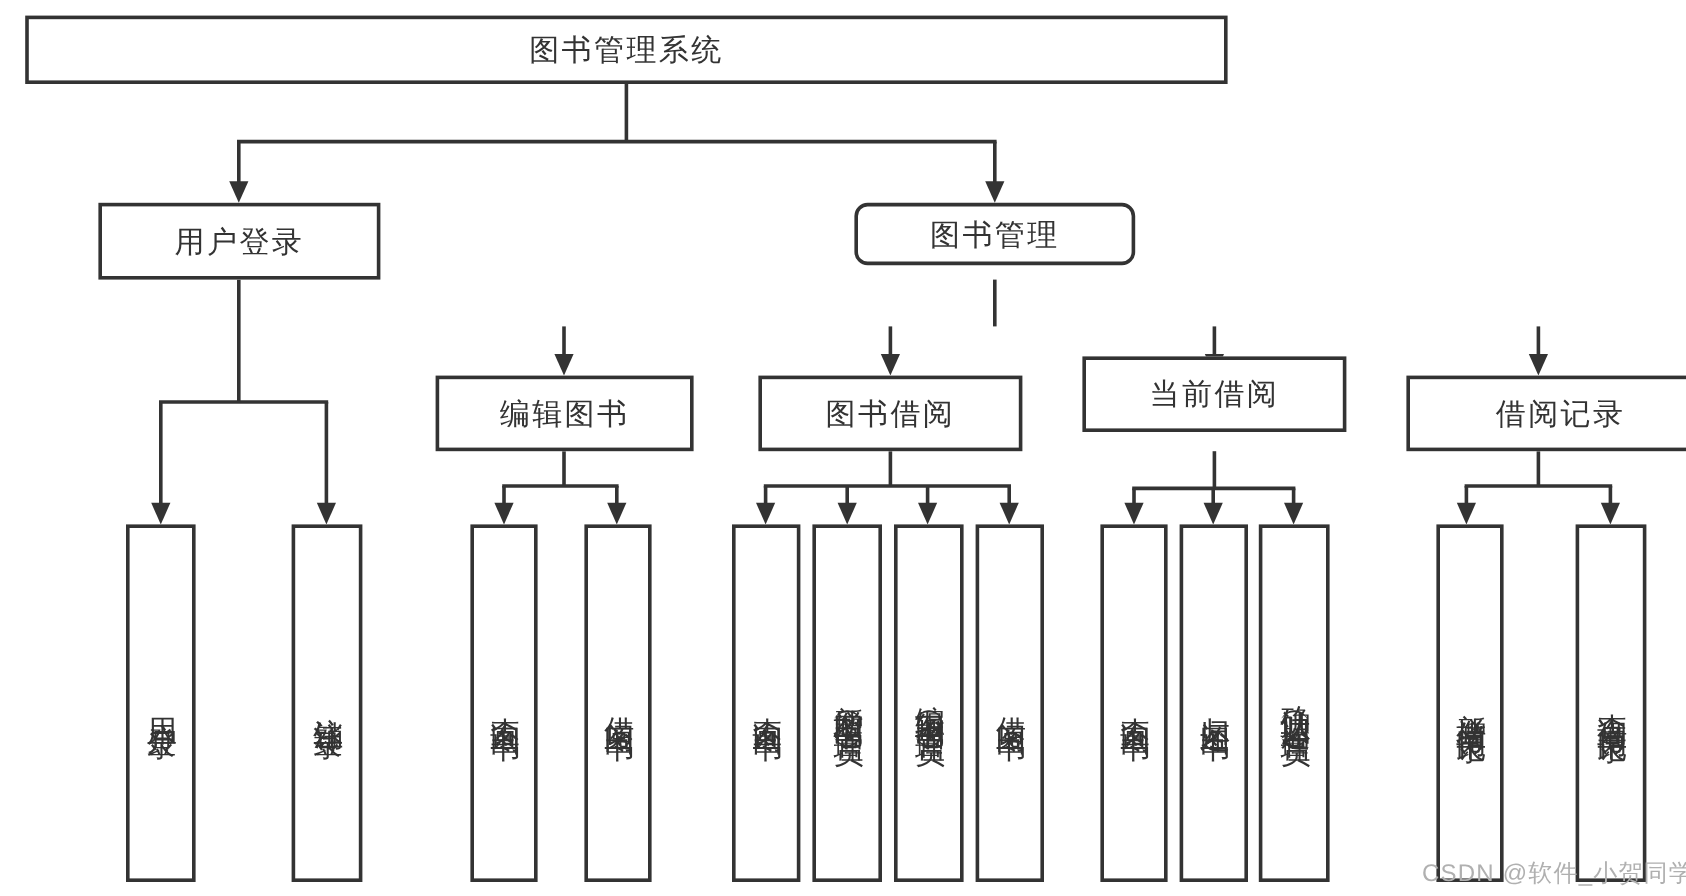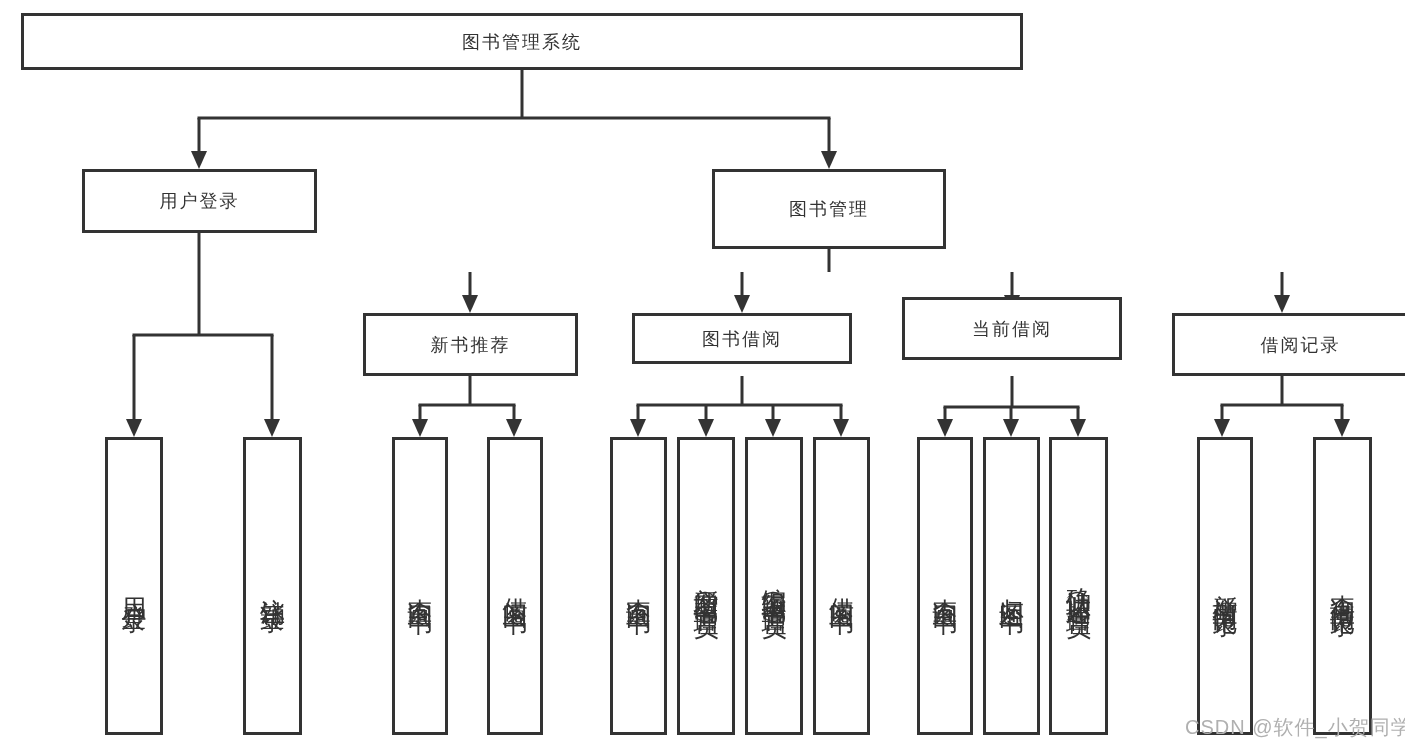--- a/index.html
+++ b/index.html
@@ -6,21 +6,21 @@
     --line:#333333; --text:#333333; --wm:#b0b0b0; --bg:#ffffff; --border:#333333;
   }
   html,body{margin:0;padding:0;background:var(--bg);}
   #stage{
     position:relative; width:1405px; height:747px; background:var(--bg);
     font-family:"Liberation Sans", sans-serif; color:var(--text); overflow:hidden;
   }
   .box{
     position:absolute; box-sizing:border-box; border:3px solid var(--border);
     background:#fff; display:flex; align-items:center; justify-content:center;
-    font-size:18px; color:var(--text); letter-spacing:2px; white-space:nowrap; z-index:2;
+    font-size:25px; color:var(--text); letter-spacing:2px; white-space:nowrap; z-index:2;
   }
   .vbox{
     writing-mode:vertical-rl; text-orientation:mixed;
     font-size:25px; letter-spacing:4px; line-height:1; white-space:normal;
   }
   #connectors{position:absolute; left:0; top:0; z-index:1; pointer-events:none;}
   #watermark{
     position:absolute; left:1185px; top:714px; font-size:20px; color:var(--wm);
     letter-spacing:1px; z-index:3; white-space:nowrap;
   }
@@ -81,24 +81,24 @@
       <line x1="1220.5" y1="405" x2="1343.5" y2="405" stroke="#333333" stroke-width="3"></line>
       <line x1="1222" y1="405" x2="1222" y2="421" stroke="#333333" stroke-width="3"></line>
       <polygon points="1214,419 1230,419 1222,437" fill="#333333"></polygon>
       <line x1="1342" y1="405" x2="1342" y2="421" stroke="#333333" stroke-width="3"></line>
       <polygon points="1334,419 1350,419 1342,437" fill="#333333"></polygon>
     </svg>
 
   <div class="box" style="left:21px;top:13px;width:1002px;height:57px;">图书管理系统</div>
 
   <div class="box" style="left:82px;top:169px;width:235px;height:64px;">用户登录</div>
-  <div class="box" style="left:712px;top:169px;width:234px;height:80px;">图书管理</div>
+  <div class="box" style="left:712px;top:169px;width:234px;height:52px;border-radius:11px;">图书管理</div>
 
-  <div class="box" style="left:363px;top:313px;width:215px;height:63px;">新书推荐</div>
-  <div class="box" style="left:632px;top:313px;width:220px;height:51px;">图书借阅</div>
+  <div class="box" style="left:363px;top:313px;width:215px;height:63px;">编辑图书</div>
+  <div class="box" style="left:632px;top:313px;width:220px;height:63px;">图书借阅</div>
   <div class="box" style="left:902px;top:297px;width:220px;height:63px;">当前借阅</div>
   <div class="box" style="left:1172px;top:313px;width:257px;height:63px;">借阅记录</div>
 
   <div class="box vbox" style="left:105px;top:437px;width:58px;height:298px;">用户登录</div>
   <div class="box vbox" style="left:243px;top:437px;width:59px;height:298px;">注销登录</div>
 
   <div class="box vbox" style="left:392px;top:437px;width:56px;height:298px;">查询图书</div>
   <div class="box vbox" style="left:487px;top:437px;width:56px;height:298px;">借阅图书</div>
 
   <div class="box vbox" style="left:610px;top:437px;width:57px;height:298px;">查询图书</div>

